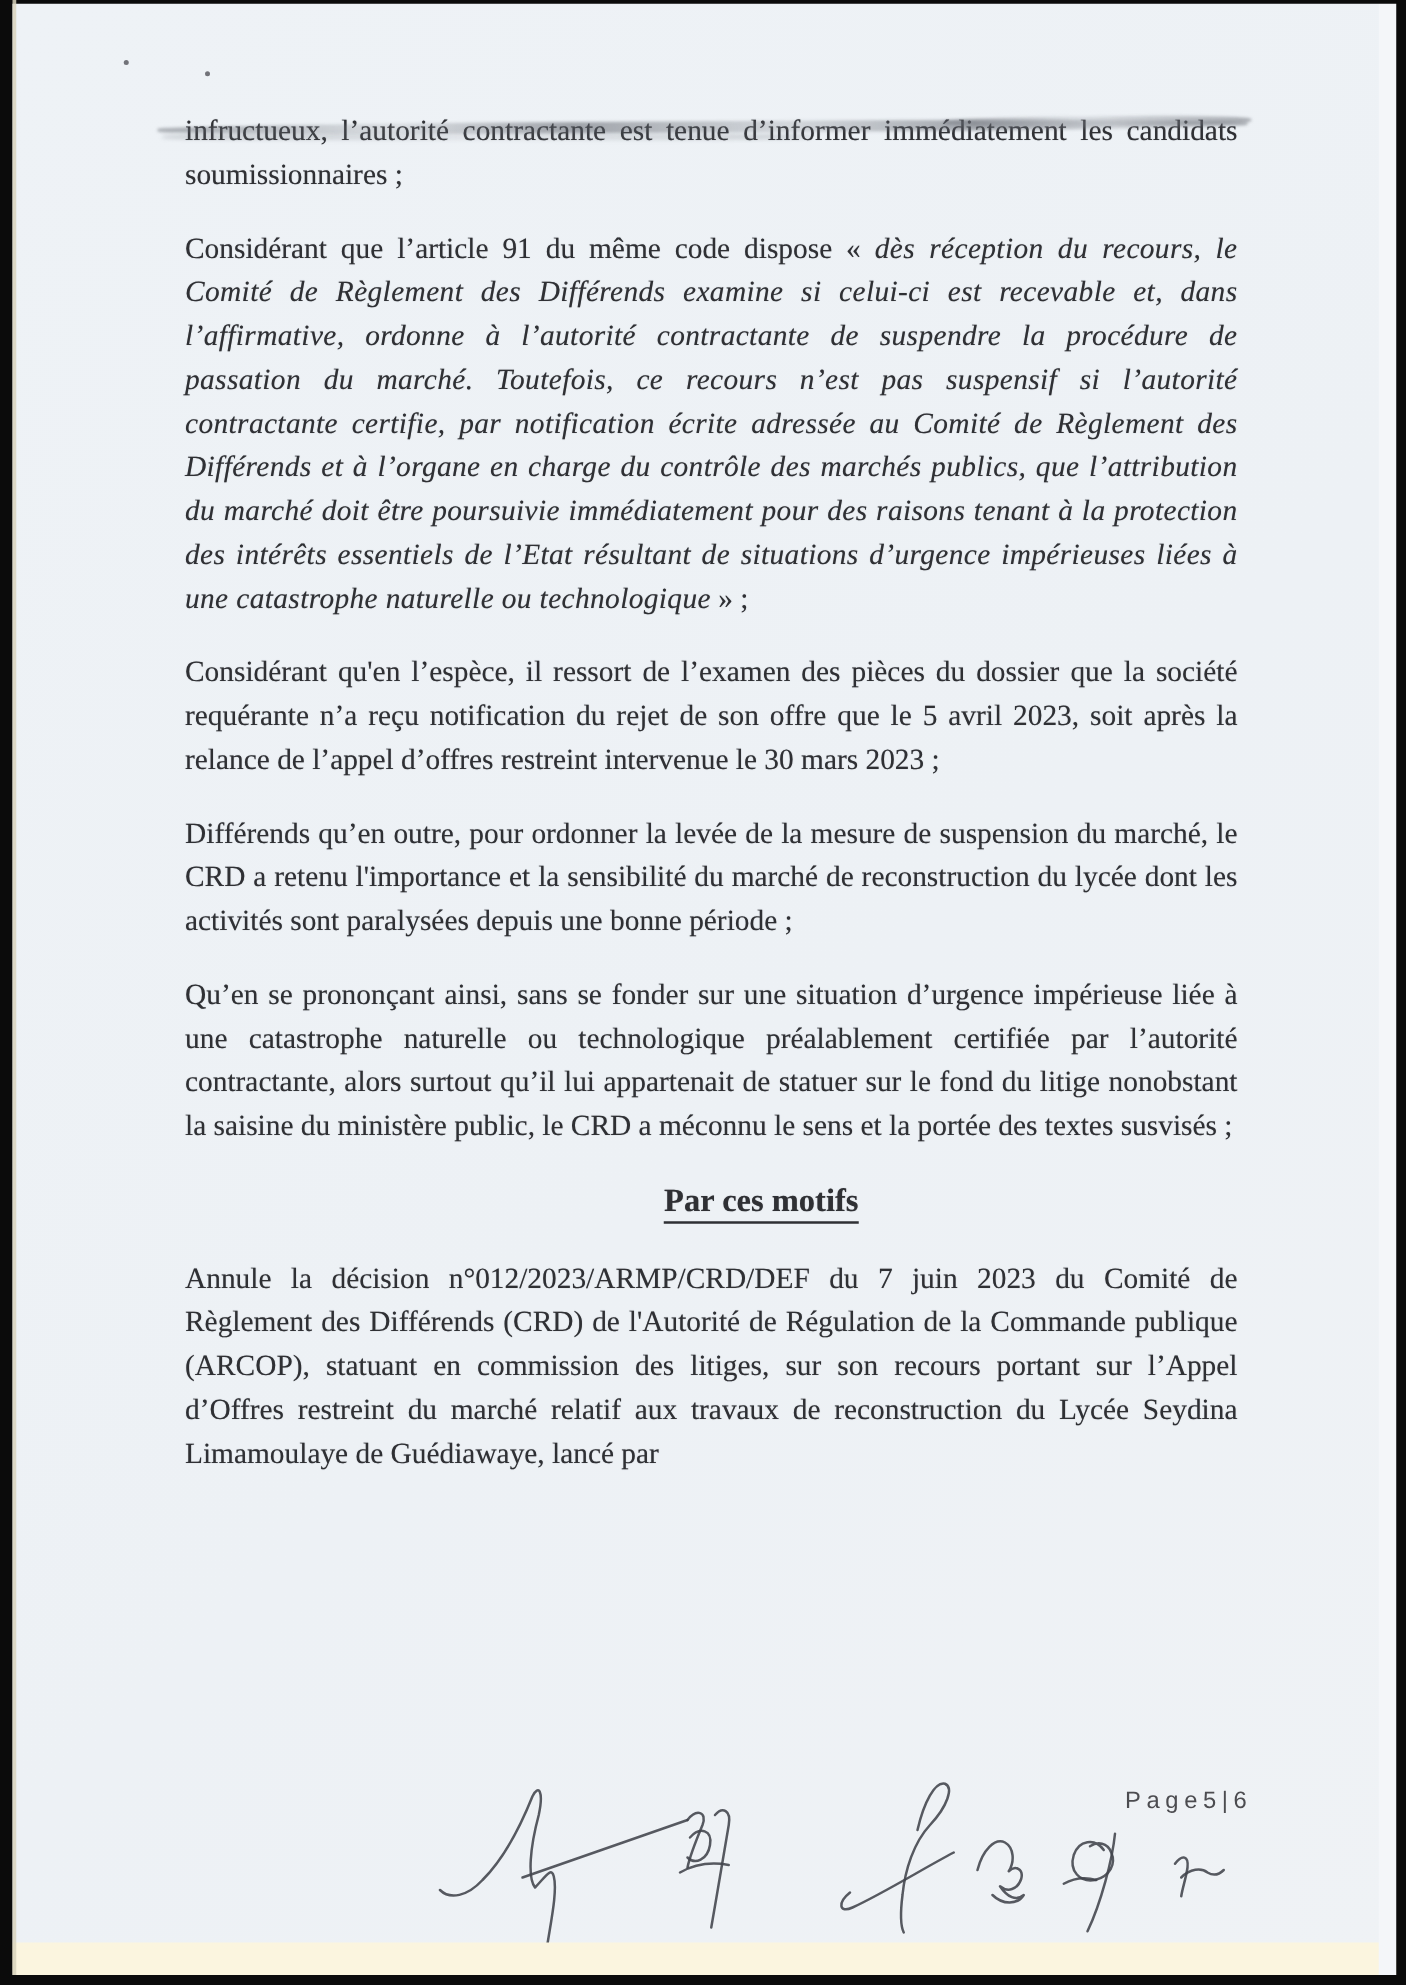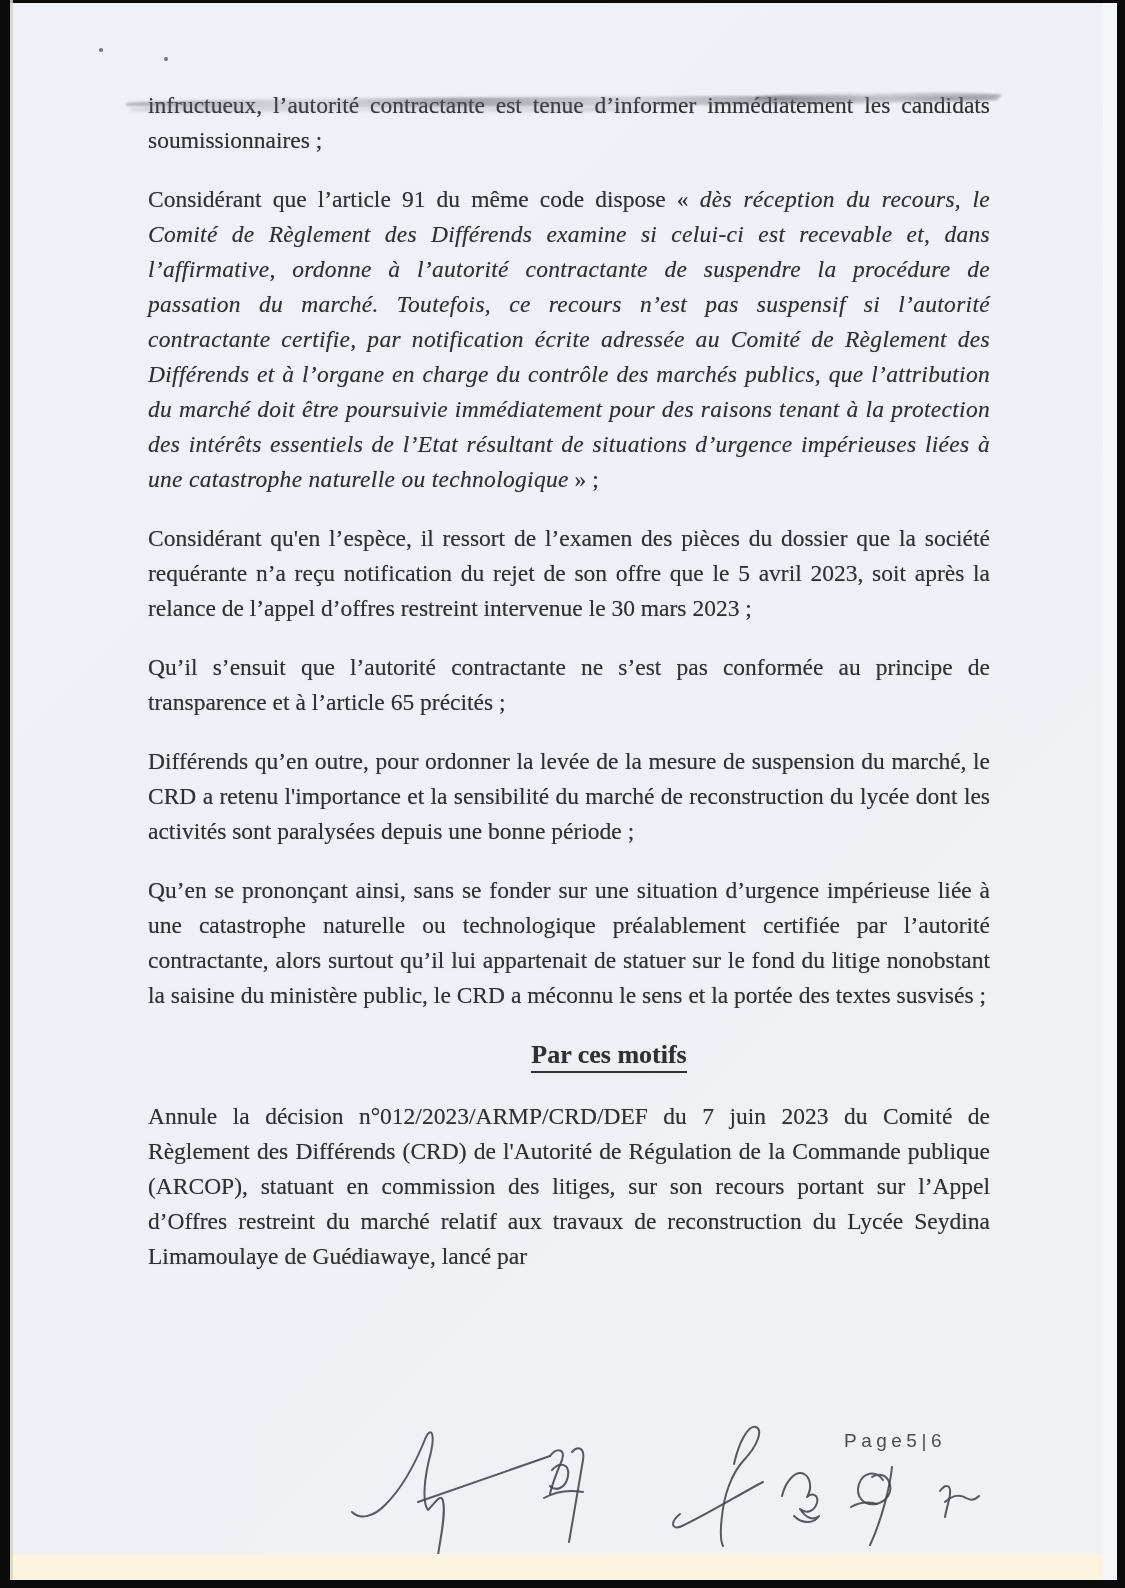--- a/index.html
+++ b/index.html
@@ -63,21 +63,21 @@
     background:linear-gradient(90deg,rgba(105,110,118,.35),rgba(140,144,150,.12) 50%,rgba(105,110,118,.3));
     filter:blur(1.6px);
   }
   .smudge.c{
     left:755px;top:93px;width:246px;height:8px;
     background:linear-gradient(90deg,rgba(100,104,112,.42),rgba(135,139,146,.18) 45%,rgba(96,100,108,.48));
     filter:blur(1.3px);transform:rotate(-.5deg);
   }
 
   .page-label{
-    position:absolute;left:844px;top:1430px;
+    position:absolute;left:900px;top:1430px;
     font-family:"Liberation Sans","DejaVu Sans",sans-serif;
     font-size:19px;letter-spacing:4.5px;color:#4c4c50;
     z-index:3;
   }
   .signatures{
     position:absolute;left:300px;top:1390px;width:700px;height:196px;z-index:3;
   }
   .signatures path{
     fill:none;stroke:#41434b;stroke-width:2;
     stroke-linecap:round;stroke-linejoin:round;opacity:.88;
@@ -100,21 +100,20 @@
   <div class="speck s2"></div>
 
   <div class="smudge a"></div>
   <div class="smudge b"></div>
   <div class="smudge c"></div>
 
   <div class="content" id="doc-body">
       <p class="smudged"><span class="normal">infructueux, l’autorité contractante est tenue d’informer immédiatement les candidats soumissionnaires ;</span></p>
       <p class=""><span class="bold">Considérant que</span><span class="normal"> l’article 91 du même code dispose « </span><span class="italic">dès réception du recours, le Comité de Règlement des Différends examine si celui-ci est recevable et, dans l’affirmative, ordonne à l’autorité contractante de suspendre la procédure de passation du marché. Toutefois, ce recours n’est pas suspensif si l’autorité contractante certifie, par notification écrite adressée au Comité de Règlement des Différends et à l’organe en charge du contrôle des marchés publics, que l’attribution du marché doit être poursuivie immédiatement pour des raisons tenant à la protection des intérêts essentiels de l’Etat résultant de situations d’urgence impérieuses liées à une catastrophe naturelle ou technologique</span><span class="normal"> » ;</span></p>
       <p class=""><span class="bold">Considérant qu'</span><span class="normal">en l’espèce, il ressort de l’examen des pièces du dossier que la société requérante n’a reçu notification du rejet de son offre que le 5 avril 2023, soit après la relance de l’appel d’offres restreint intervenue le 30 mars 2023 ;</span></p>
-      <p class=""><span class="bold">Qu</span><span class="normal">’il s’ensuit que l’autorité contractante ne s’est pas conformée au principe de transparence et à l’article 65 précités ;</span></p>
       <p class=""><span class="bold">Différends qu</span><span class="normal">’en outre, pour ordonner la levée de la mesure de suspension du marché, le CRD a retenu l'importance et la sensibilité du marché de reconstruction du lycée dont les activités sont paralysées depuis une bonne période ;</span></p>
       <p class=""><span class="bold">Qu</span><span class="normal">’en se prononçant ainsi, sans se fonder sur une situation d’urgence impérieuse liée à une catastrophe naturelle ou technologique préalablement certifiée par l’autorité contractante, alors surtout qu’il lui appartenait de statuer sur le fond du litige nonobstant la saisine du ministère public, le CRD a méconnu le sens et la portée des textes susvisés ;</span></p>
       <div class="motifs"><span class="motifs-text">Par ces motifs</span></div>
       <p class=""><span class="bold">Annule</span><span class="normal"> la décision n°012/2023/ARMP/CRD/DEF du 7 juin 2023 du Comité de Règlement des Différends (CRD) de l'Autorité de Régulation de la Commande publique (ARCOP), statuant en commission des litiges, sur son recours portant sur l’Appel d’Offres restreint du marché relatif aux travaux de reconstruction du Lycée Seydina Limamoulaye de Guédiawaye, lancé par</span></p>
     </div>
 
   <div class="page-label">Page5|6</div>
 
   <svg class="signatures" viewBox="0 0 700 196" xmlns="http://www.w3.org/2000/svg">
 

